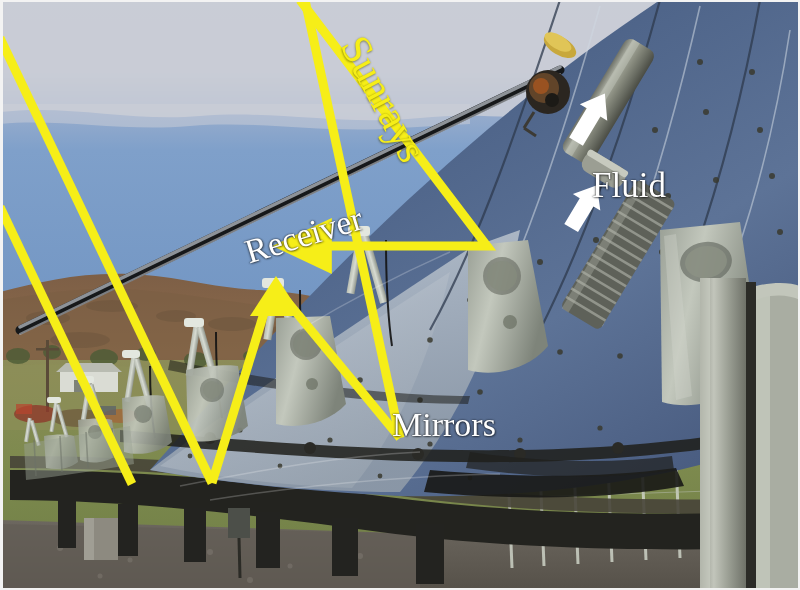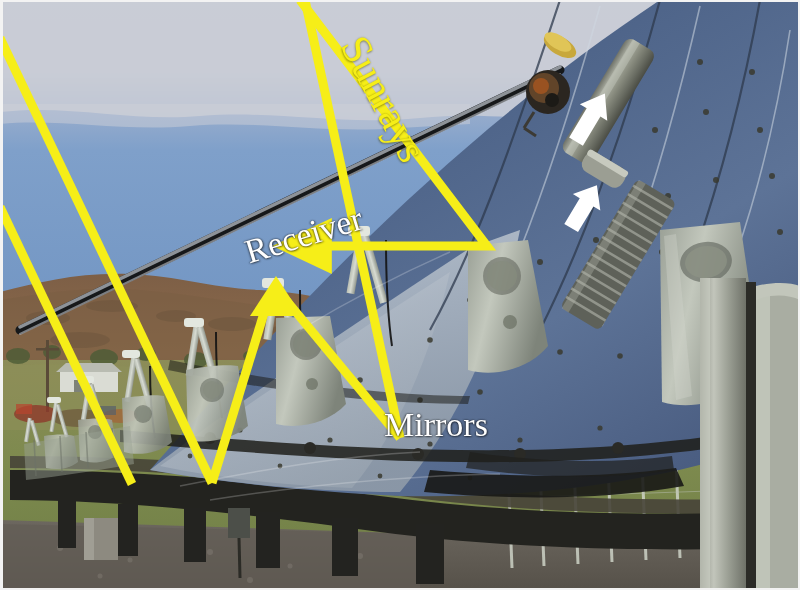--- a/index.html
+++ b/index.html
@@ -27,21 +27,21 @@
       -1px 0 2px rgba(0,0,0,.30);
   }
   .lbl-yellow{
     color:#f6ee18;
     text-shadow:
       0 0 2px rgba(90,90,0,.45),
       1px 1px 2px rgba(60,60,0,.35);
   }
   #lbl-sunrays{ left:352px; top:18px; font-size:42px; transform:rotate(62deg); transform-origin:0 50%; }
   #lbl-receiver{ left:246px; top:236px; font-size:34px; transform:rotate(-17deg); transform-origin:0 50%; }
-  #lbl-mirrors{  left:384px; top:408px; font-size:34px; }
+  #lbl-mirrors{  left:392px; top:408px; font-size:34px; }
   #lbl-fluid{    left:592px; top:168px; font-size:35px; }
   .frame{
     position:absolute;inset:0;
     border-left:3px solid #f3f3f3;
     border-top:2px solid #f3f3f3;
     border-right:2px solid #f3f3f3;
     border-bottom:2px solid #f2f2f2;
     box-sizing:border-box;
     pointer-events:none;
   }
@@ -486,15 +486,16 @@
       </g>
       <g transform="rotate(31 592 115)">
         <polygon points="584,146 584,112 576,112 592,90 608,112 600,112 600,146"></polygon>
       </g>
     </g>
   </svg>
 
   <div class="lbl lbl-yellow" id="lbl-sunrays">Sunrays</div>
   <div class="lbl lbl-white" id="lbl-receiver">Receiver</div>
   <div class="lbl lbl-white" id="lbl-mirrors">Mirrors</div>
+  <div class="lbl lbl-white" id="lbl-fluid">Fluid</div>
 
   <div class="frame"></div>
 </div>
 
 </body></html>

